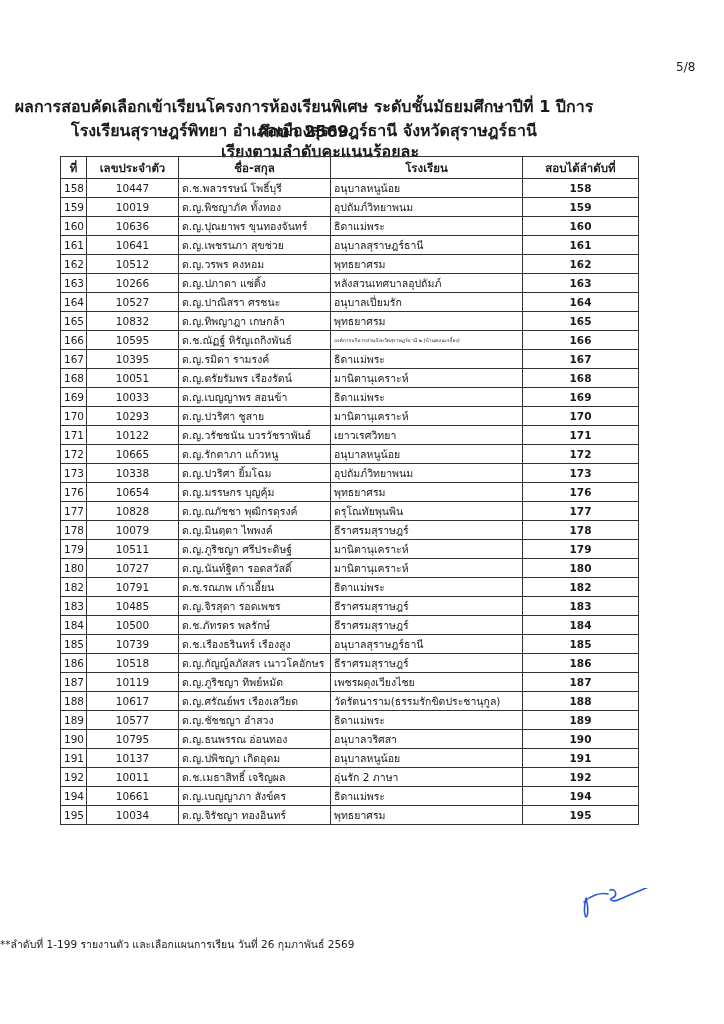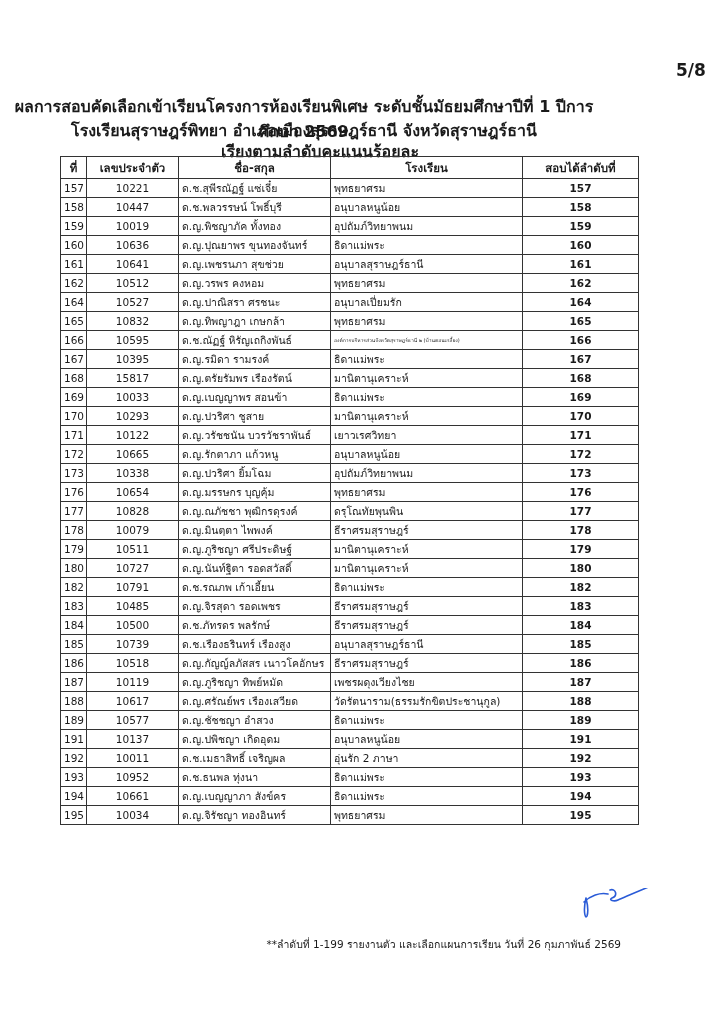--- a/index.html
+++ b/index.html
@@ -1,34 +1,34 @@
 <!DOCTYPE html>
 <html><head>
 <meta charset="utf-8">
 <style>
   html, body { margin: 0; padding: 0; background: #ffffff; }
   body { width: 724px; height: 1024px; position: relative; overflow: hidden;
          font-family: "DejaVu Sans", sans-serif; color: #1a1a1a; }
-  .page-num { position: absolute; left: 676px; top: 60px; font-size: 17px; font-weight: bold; }
+  .page-num { position: absolute; left: 676px; top: 60px; font-size: 12px; }
   .title { position: absolute; left: 0; width: 608px; text-align: center; font-weight: bold; font-size: 16px; }
   .t1 { top: 94px; }
   .t2 { top: 118px; }
   .t3 { top: 139px; margin-left: 16px; }
   table.results { position: absolute; left: 60px; top: 156px; width: 578px;
                   border-collapse: collapse; table-layout: fixed; font-size: 10.5px; }
   table.results th, table.results td { border: 1px solid #333; height: 18px; padding: 0 3px;
                   white-space: nowrap; overflow: hidden; line-height: 18px; }
   table.results th { font-weight: bold; font-size: 11.5px; height: 21px; text-align: center; }
   td.c-no { text-align: center; }
   td.c-id { text-align: center; }
   td.c-name { text-align: left; }
   td.c-school { text-align: left; }
   td.c-school.small { font-size: 5px; }
   td.c-rank { text-align: center; font-weight: bold; }
-  .footnote { position: absolute; left: 0; width: 621px; top: 936px; text-align: right; font-size: 10.5px; }
+  .footnote { position: absolute; left: 0; width: 621px; top: 936px; text-align: left; font-size: 10.5px; }
   .signature { position: absolute; left: 580px; top: 888px; }
 </style>
 </head>
 <body>
 
 <div class="page-num">5/8</div>
 <div class="title t1">ผลการสอบคัดเลือกเข้าเรียนโครงการห้องเรียนพิเศษ ระดับชั้นมัธยมศึกษาปีที่ 1 ปีการศึกษา 2569</div>
 <div class="title t2">โรงเรียนสุราษฎร์พิทยา อำเภอเมืองสุราษฎร์ธานี จังหวัดสุราษฎร์ธานี</div>
 <div class="title t3">เรียงตามลำดับคะแนนร้อยละ</div>
 
@@ -44,27 +44,20 @@
     <tr>
       <th>ที่</th>
       <th>เลขประจำตัว</th>
       <th>ชื่อ-สกุล</th>
       <th>โรงเรียน</th>
       <th>สอบได้ลำดับที่</th>
     </tr>
   </thead>
   <tbody id="rows">
       <tr>
-        <td class="c-no">157</td>
-        <td class="c-id">10221</td>
-        <td class="c-name">ด.ช.สุพีรณัฏฐ์ แซ่เจี๋ย</td>
-        <td class="c-school">พุทธยาศรม</td>
-        <td class="c-rank">157</td>
-      </tr>
-      <tr>
         <td class="c-no">158</td>
         <td class="c-id">10447</td>
         <td class="c-name">ด.ช.พลวรรษน์ โพธิ์บุรี</td>
         <td class="c-school">อนุบาลหนูน้อย</td>
         <td class="c-rank">158</td>
       </tr>
       <tr>
         <td class="c-no">159</td>
         <td class="c-id">10019</td>
         <td class="c-name">ด.ญ.พิชญาภัค ทั้งทอง</td>
@@ -86,20 +79,27 @@
         <td class="c-rank">161</td>
       </tr>
       <tr>
         <td class="c-no">162</td>
         <td class="c-id">10512</td>
         <td class="c-name">ด.ญ.วรพร คงหอม</td>
         <td class="c-school">พุทธยาศรม</td>
         <td class="c-rank">162</td>
       </tr>
       <tr>
+        <td class="c-no">163</td>
+        <td class="c-id">10266</td>
+        <td class="c-name">ด.ญ.ปภาดา แซ่ติ้ง</td>
+        <td class="c-school">หลังสวนเทศบาลอุปถัมภ์</td>
+        <td class="c-rank">163</td>
+      </tr>
+      <tr>
         <td class="c-no">164</td>
         <td class="c-id">10527</td>
         <td class="c-name">ด.ญ.ปาณิสรา ศรชนะ</td>
         <td class="c-school">อนุบาลเปี่ยมรัก</td>
         <td class="c-rank">164</td>
       </tr>
       <tr>
         <td class="c-no">165</td>
         <td class="c-id">10832</td>
         <td class="c-name">ด.ญ.ทิพญาฎา เกษกล้า</td>
@@ -115,21 +115,21 @@
       </tr>
       <tr>
         <td class="c-no">167</td>
         <td class="c-id">10395</td>
         <td class="c-name">ด.ญ.รมิดา รามรงค์</td>
         <td class="c-school">ธิดาแม่พระ</td>
         <td class="c-rank">167</td>
       </tr>
       <tr>
         <td class="c-no">168</td>
-        <td class="c-id">15817</td>
+        <td class="c-id">10051</td>
         <td class="c-name">ด.ญ.ตรัยรัมพร เรืองรัตน์</td>
         <td class="c-school">มานิตานุเคราะห์</td>
         <td class="c-rank">168</td>
       </tr>
       <tr>
         <td class="c-no">169</td>
         <td class="c-id">10033</td>
         <td class="c-name">ด.ญ.เบญญาพร สอนข้า</td>
         <td class="c-school">ธิดาแม่พระ</td>
         <td class="c-rank">169</td>
@@ -247,41 +247,41 @@
         <td class="c-rank">188</td>
       </tr>
       <tr>
         <td class="c-no">189</td>
         <td class="c-id">10577</td>
         <td class="c-name">ด.ญ.ชัชชญา อำสวง</td>
         <td class="c-school">ธิดาแม่พระ</td>
         <td class="c-rank">189</td>
       </tr>
       <tr>
+        <td class="c-no">190</td>
+        <td class="c-id">10795</td>
+        <td class="c-name">ด.ญ.ธนพรรณ อ่อนทอง</td>
+        <td class="c-school">อนุบาลวริศสา</td>
+        <td class="c-rank">190</td>
+      </tr>
+      <tr>
         <td class="c-no">191</td>
         <td class="c-id">10137</td>
         <td class="c-name">ด.ญ.ปพิชญา เกิดอุดม</td>
         <td class="c-school">อนุบาลหนูน้อย</td>
         <td class="c-rank">191</td>
       </tr>
       <tr>
         <td class="c-no">192</td>
         <td class="c-id">10011</td>
         <td class="c-name">ด.ช.เมธาสิทธิ์ เจริญผล</td>
         <td class="c-school">อุ่นรัก 2 ภาษา</td>
         <td class="c-rank">192</td>
       </tr>
       <tr>
-        <td class="c-no">193</td>
-        <td class="c-id">10952</td>
-        <td class="c-name">ด.ช.ธนพล ทุ่งนา</td>
-        <td class="c-school">ธิดาแม่พระ</td>
-        <td class="c-rank">193</td>
-      </tr>
-      <tr>
         <td class="c-no">194</td>
         <td class="c-id">10661</td>
         <td class="c-name">ด.ญ.เบญญาภา สังข์คร</td>
         <td class="c-school">ธิดาแม่พระ</td>
         <td class="c-rank">194</td>
       </tr>
       <tr>
         <td class="c-no">195</td>
         <td class="c-id">10034</td>
         <td class="c-name">ด.ญ.จิรัชญา ทองอินทร์</td>

